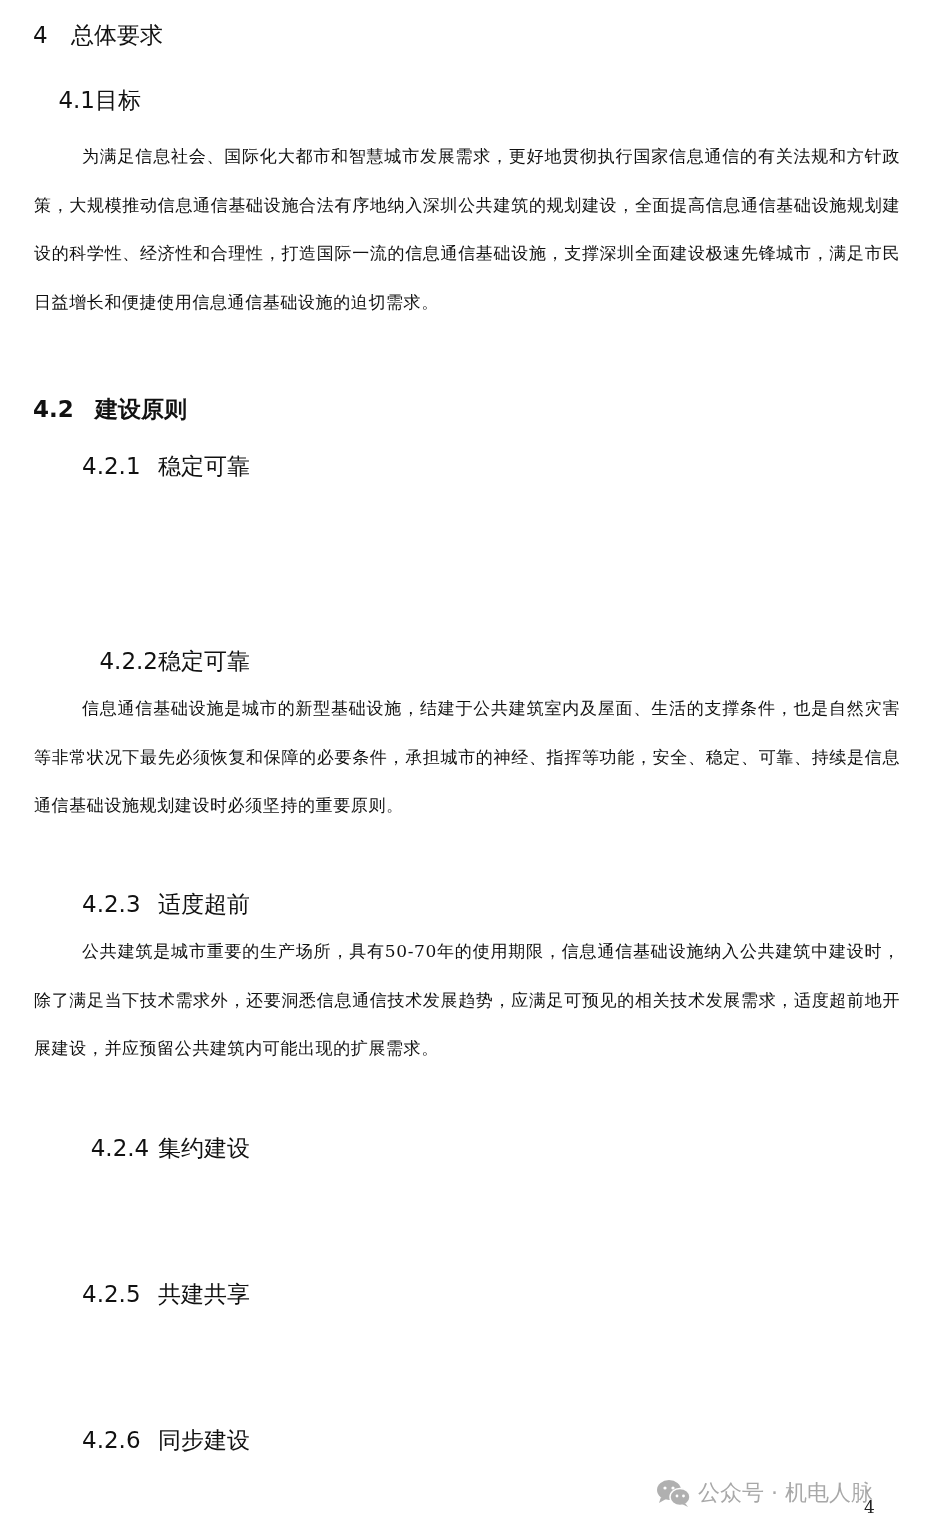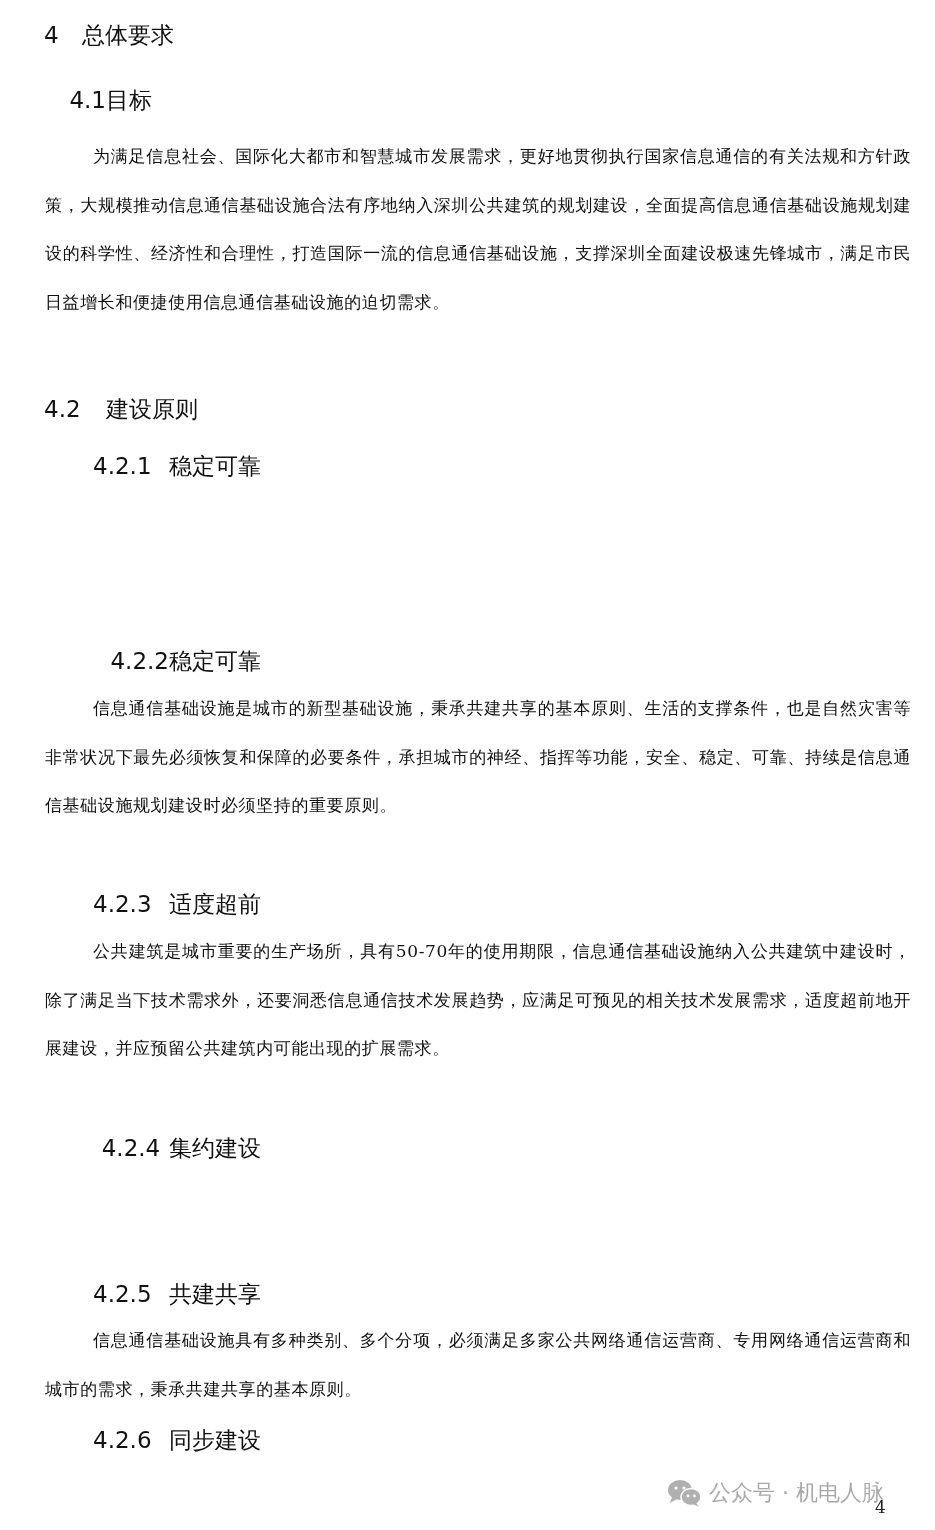--- a/index.html
+++ b/index.html
@@ -11,21 +11,21 @@
     width: 935px;
     height: 1530px;
     position: relative;
     overflow: hidden;
     color: #111111;
     font-family: "DejaVu Serif", "Liberation Serif", serif;
   }
   .page {
     position: absolute;
     left: 0; top: 0;
-    width: 801px; height: 1530px; margin-left: 11px;
+    width: 801px; height: 1530px;
   }
   .h1, .h2, .h3 {
     position: absolute;
     font-family: "DejaVu Sans", "Liberation Sans", sans-serif;
     font-size: 23px;
     line-height: 30px;
     white-space: nowrap;
     color: #111;
   }
   .h1 { left: 33px; }
@@ -78,46 +78,45 @@
 
   <div class="h1" style="top:20px;">
     <span class="num">4</span><span>总体要求</span>
   </div>
 
   <div class="h2" style="top:85px;text-align:right;">
     <span class="num">4.1</span><span>目标</span>
   </div>
   <p class="para" style="top:132px; margin:0;">为满足信息社会、国际化大都市和智慧城市发展需求，更好地贯彻执行国家信息通信的有关法规和方针政策，大规模推动信息通信基础设施合法有序地纳入深圳公共建筑的规划建设，全面提高信息通信基础设施规划建设的科学性、经济性和合理性，打造国际一流的信息通信基础设施，支撑深圳全面建设极速先锋城市，满足市民日益增长和便捷使用信息通信基础设施的迫切需求。</p>
 
-  <div class="h2" style="top:394px;">
+  <div class="h2" style="top:394px;font-weight:bold;">
     <span class="num">4.2</span><span>建设原则</span>
   </div>
 
   <div class="h3" style="top:451px;">
     <span class="num">4.2.1</span><span>稳定可靠</span>
   </div>
 
   <div class="h3" style="top:646px;text-align:right;">
     <span class="num">4.2.2</span><span>稳定可靠</span>
   </div>
-  <p class="para" style="top:684px; margin:0;">信息通信基础设施是城市的新型基础设施，秉承共建共享的基本原则、生活的支撑条件，也是自然灾害等非常状况下最先必须恢复和保障的必要条件，承担城市的神经、指挥等功能，安全、稳定、可靠、持续是信息通信基础设施规划建设时必须坚持的重要原则。</p>
+  <p class="para" style="top:684px; margin:0;">信息通信基础设施是城市的新型基础设施，结建于公共建筑室内及屋面、生活的支撑条件，也是自然灾害等非常状况下最先必须恢复和保障的必要条件，承担城市的神经、指挥等功能，安全、稳定、可靠、持续是信息通信基础设施规划建设时必须坚持的重要原则。</p>
 
   <div class="h3" style="top:889px;">
     <span class="num">4.2.3</span><span>适度超前</span>
   </div>
   <p class="para" style="top:927px; margin:0;">公共建筑是城市重要的生产场所，具有50-70年的使用期限，信息通信基础设施纳入公共建筑中建设时，除了满足当下技术需求外，还要洞悉信息通信技术发展趋势，应满足可预见的相关技术发展需求，适度超前地开展建设，并应预留公共建筑内可能出现的扩展需求。</p>
 
   <div class="h3" style="top:1133px;text-align:center;">
     <span class="num">4.2.4</span><span>集约建设</span>
   </div>
 
   <div class="h3" style="top:1279px;">
     <span class="num">4.2.5</span><span>共建共享</span>
   </div>
-  <p class="para" style="top:1316px; margin:0;">信息通信基础设施具有多种类别、多个分项，必须满足多家公共网络通信运营商、专用网络通信运营商和城市的需求，秉承共建共享的基本原则。</p>
 
   <div class="h3" style="top:1425px;">
     <span class="num">4.2.6</span><span>同步建设</span>
   </div>
 
   <div class="watermark">
     <span class="wechat-icon">
       <svg width="36" height="30" viewBox="0 0 36 30">
         <ellipse cx="13" cy="12" rx="12" ry="10" fill="#b0b0b0"></ellipse>
         <path d="M5 19 L3 25 L10 21 Z" fill="#b0b0b0"></path>

